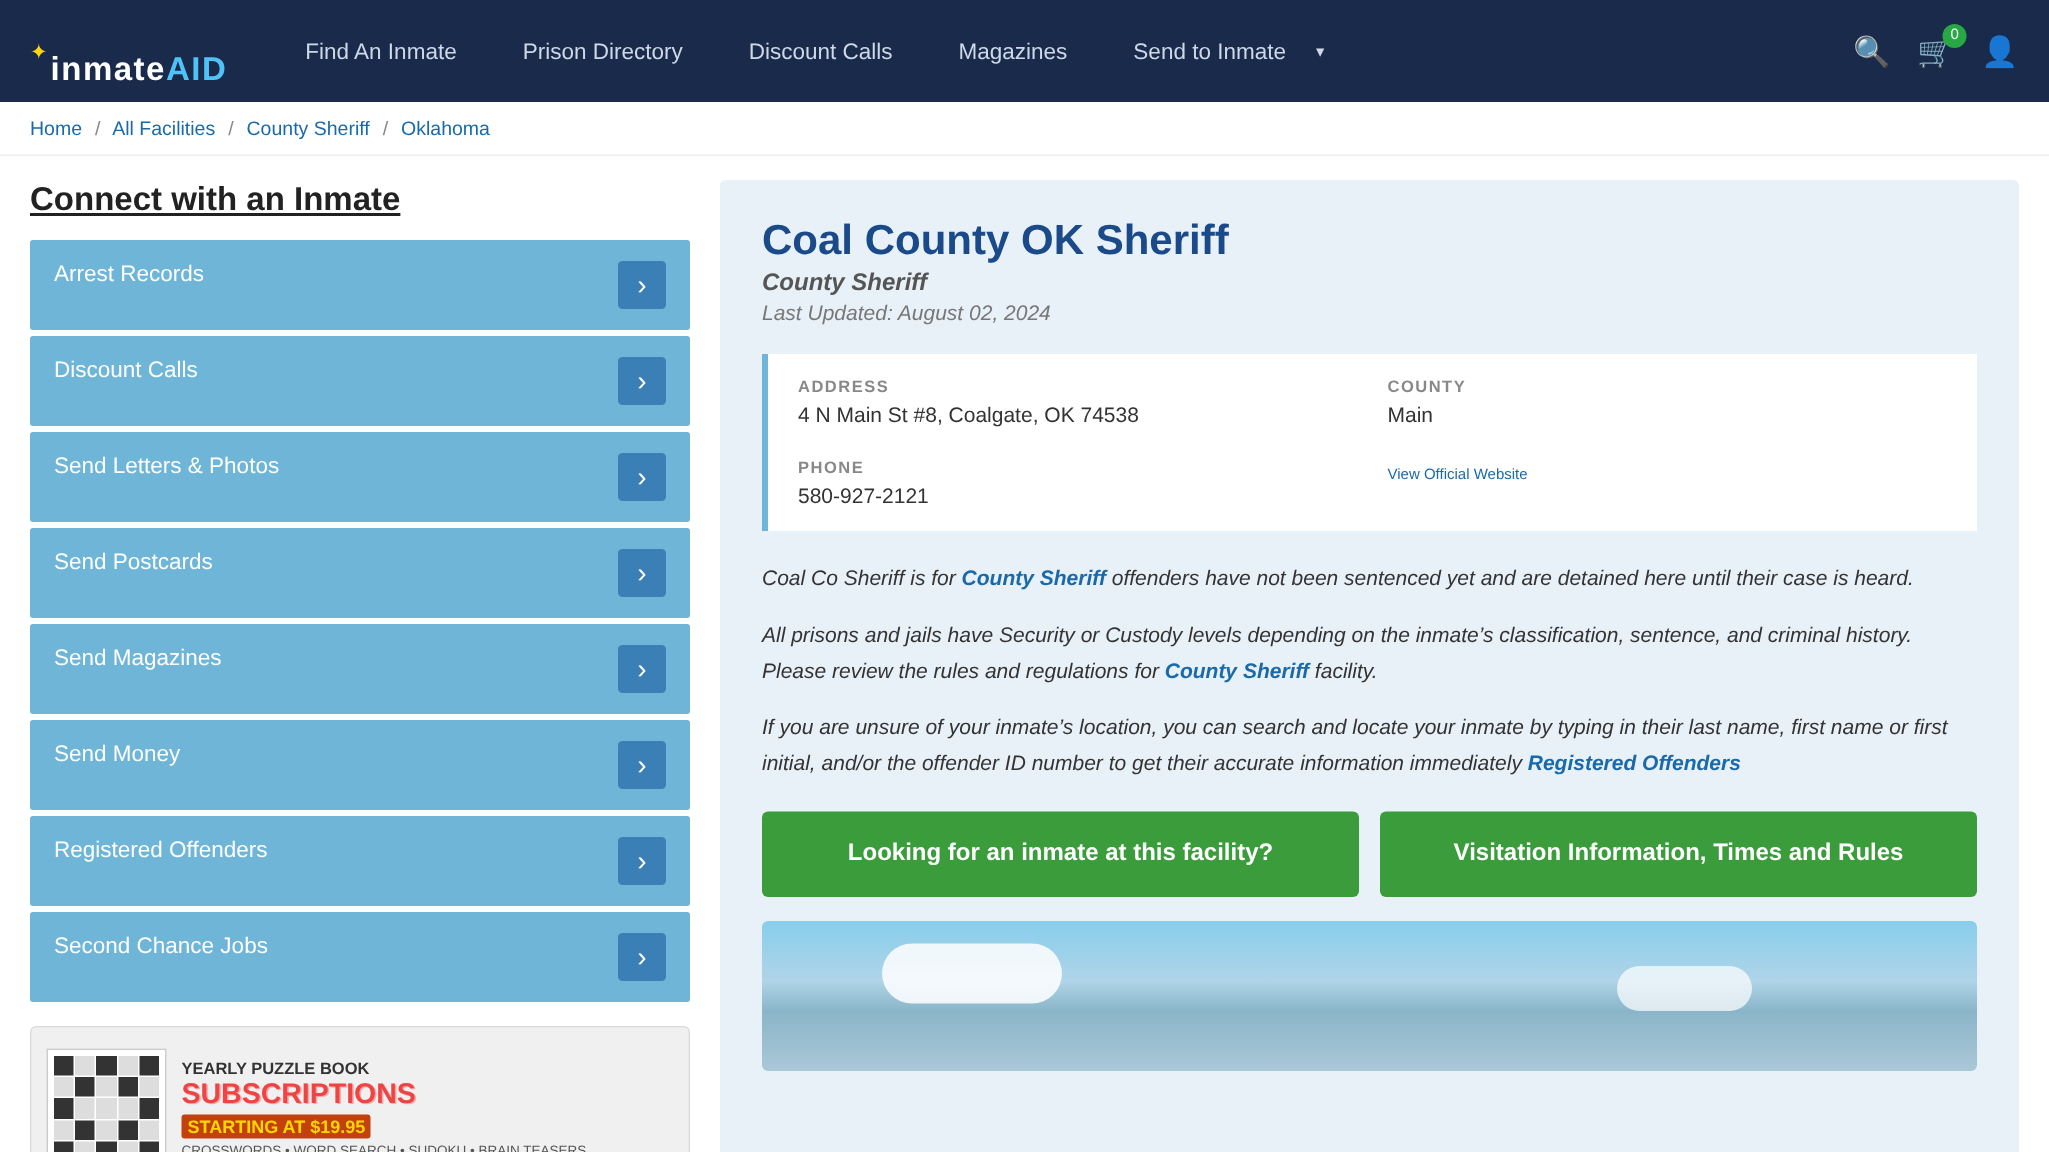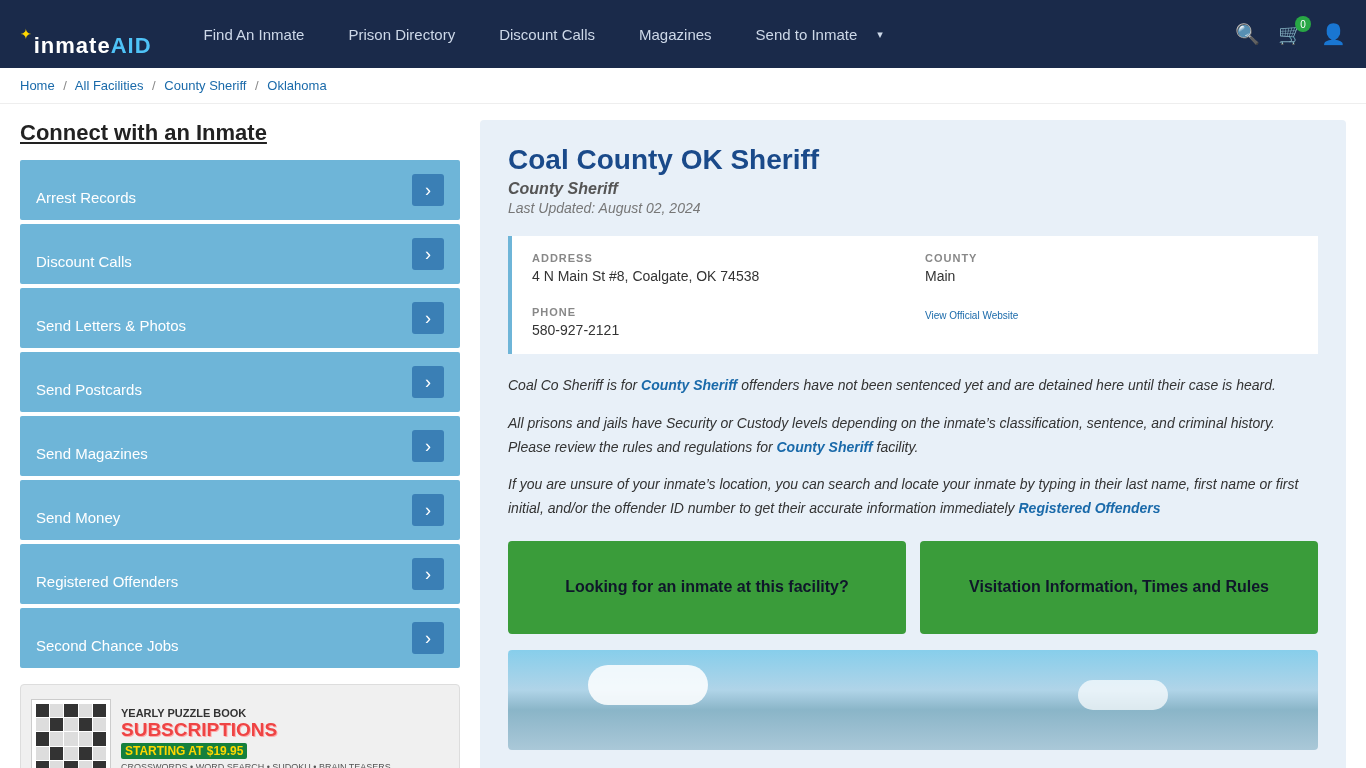--- a/index.html
+++ b/index.html
@@ -107,21 +107,21 @@
       font-weight: bold;
       text-decoration: underline;
       margin-bottom: 14px;
       color: #222;
     }
     .sidebar-menu { display: flex; flex-direction: column; gap: 4px; }
     .sidebar-item {
       background: #6eb5d8;
       color: #fff;
       display: flex;
-      align-items: flex-end;
+      align-items: flex-start;
       justify-content: space-between;
       padding: 14px 16px;
       cursor: pointer;
       border-radius: 2px;
       font-size: 15px;
       font-weight: 500;
     }
     .sidebar-arrow {
       background: #3a7fb5;
       border-radius: 3px;
@@ -170,21 +170,21 @@
       grid-template-rows: repeat(5,1fr);
       gap: 1px;
       width: 70px;
       height: 70px;
     }
     .puzzle-cell { background: #ddd; }
     .puzzle-cell.dark { background: #333; }
     .ad-text-area { flex: 1; }
     .ad-title-line1 { font-size: 11px; color: #333; font-weight: bold; }
     .ad-title-subs { font-size: 19px; font-weight: bold; color: #e44; text-shadow: 1px 1px #faa; }
-    .ad-price { font-size: 12px; font-weight: bold; color: #ffd700; background: #15803d; padding: 1px 4px; border-radius: 2px; display: inline-block; margin-top: 2px; }
+    .ad-price { font-size: 12px; font-weight: bold; color: #ffd700; background: #c2410c; padding: 1px 4px; border-radius: 2px; display: inline-block; margin-top: 2px; }
     .ad-desc { font-size: 9px; color: #555; margin-top: 3px; }
 
     
     .content-area {
       flex: 1;
       background: #e8f0f8;
       border-radius: 4px;
       padding: 24px 28px;
       min-height: 600px;
     }
@@ -245,23 +245,23 @@
       font-weight: bold;
       text-decoration: none;
     }
     .action-buttons {
       display: flex;
       gap: 14px;
       margin-top: 20px;
     }
     .action-btn {
       flex: 1;
-      padding: 36px 16px;
+      padding: 18px 16px;
       background: #3a9c3a;
-      color: #0f172a;
+      color: #ffffff;
       border: none;
       border-radius: 4px;
       font-size: 16px;
       font-weight: bold;
       cursor: pointer;
       text-align: center;
       line-height: 1.3;
     }
     .bottom-image {
       margin-top: 16px;

